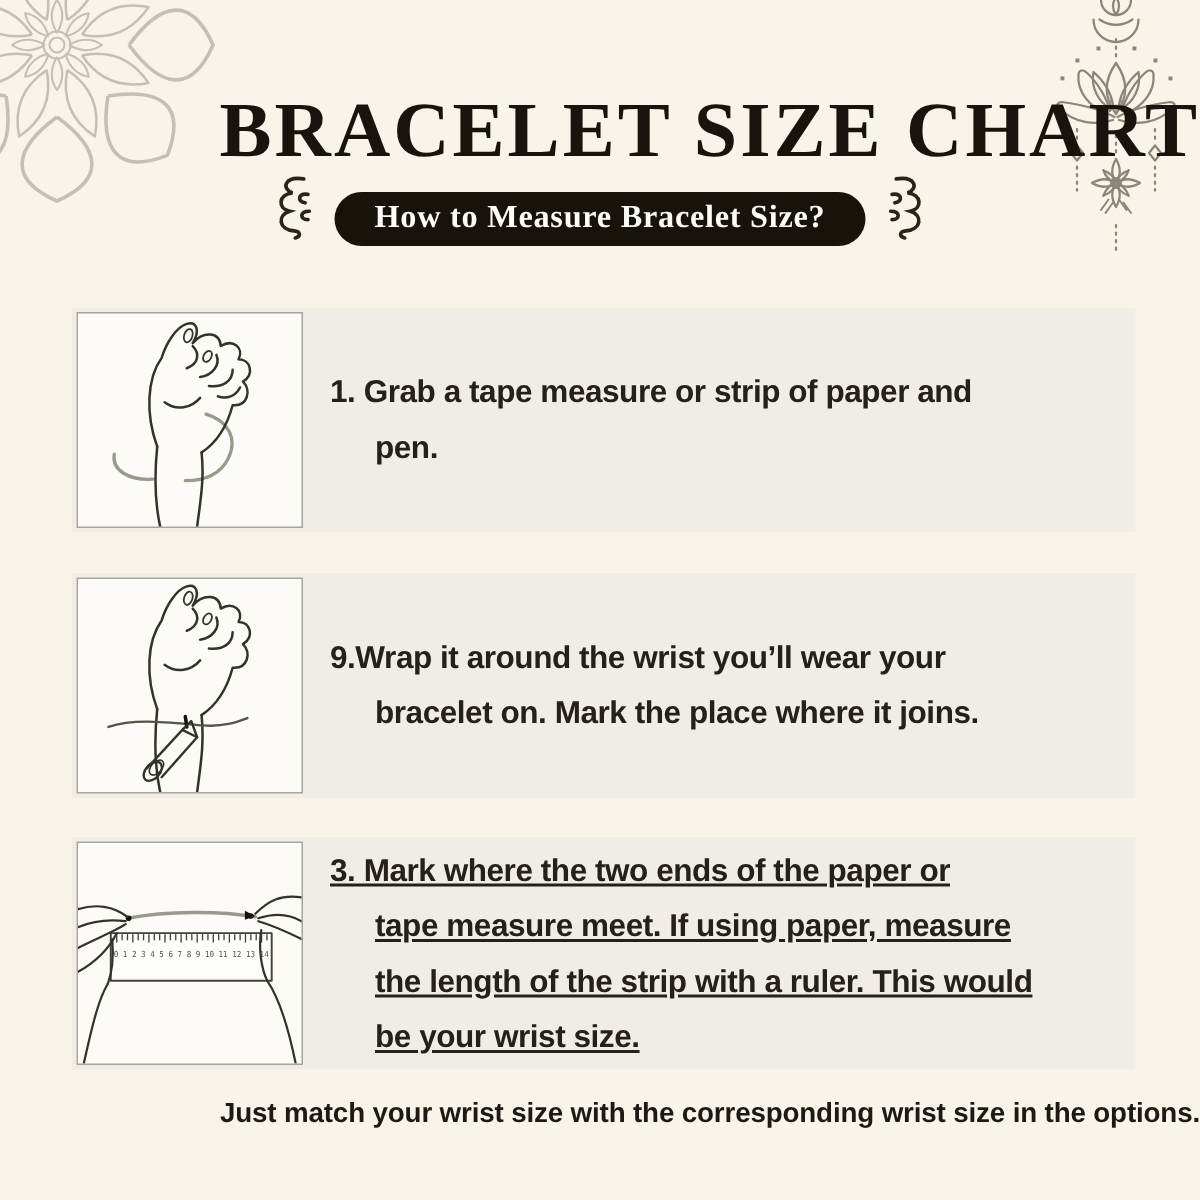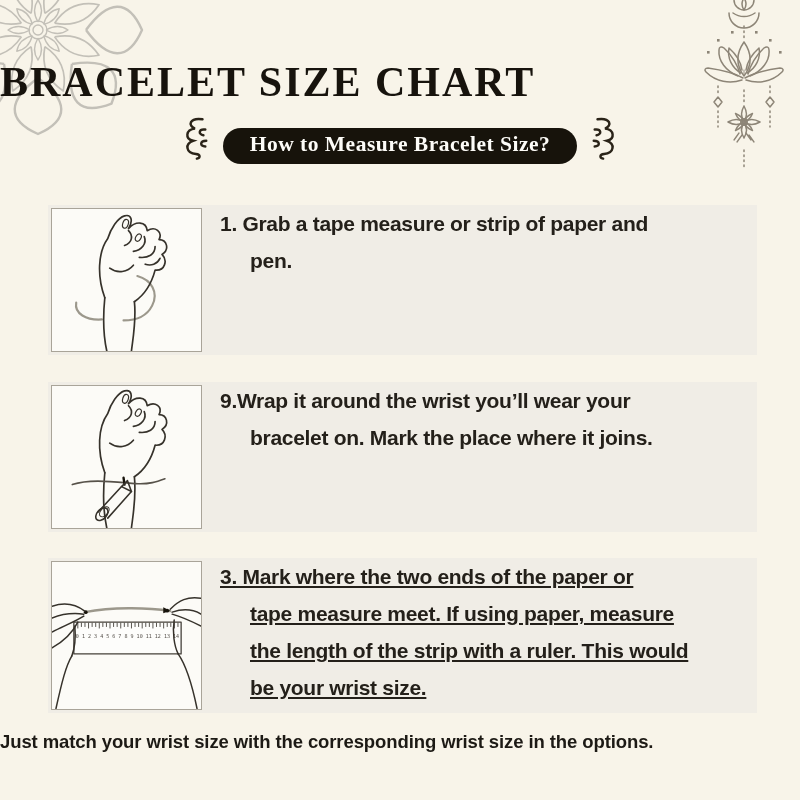--- a/index.html
+++ b/index.html
@@ -6,57 +6,57 @@
   .page{
     position:relative;width:800px;height:800px;overflow:hidden;
     background:#f8f4e9;
     font-family:"Liberation Sans",sans-serif;color:#24201a;
   }
   
   .mandala{position:absolute;left:-92px;top:-100px;pointer-events:none;}
   .lotus{position:absolute;left:688px;top:0;pointer-events:none;}
   
   .title{
-    position:absolute;top:58px;left:0;right:0;text-align:left;
+    position:absolute;top:58px;left:0;right:0;text-align:right;
     font-family:"Liberation Serif",serif;font-weight:700;
-    font-size:42px;letter-spacing:2px;color:#17130d;margin:0;
+    font-size:52px;letter-spacing:2px;color:#17130d;margin:0;
   }
   .badge-row{
     position:absolute;top:116px;left:0;right:0;height:44px;
     display:flex;justify-content:center;align-items:center;gap:13px;
   }
   .badge-pill{
     background:#17130b;color:#fdfcf8;border-radius:18px;
     padding:4px 27px 7px;
     font-family:"Liberation Serif",serif;font-weight:700;
     font-size:21.5px;letter-spacing:.5px;white-space:nowrap;margin-top:16px;
   }
   .flourish{flex:none;}
   
   .row{
     position:absolute;left:48px;width:709px;background:#f0ede6;
-    display:flex;align-items:flex-start;
+    display:flex;align-items:center;
   }
   .row1{top:205px;height:150px;}
   .row2{top:382px;height:150px;}
   .row3{top:558px;height:155px;text-decoration:underline;}
   .illus{
     flex:none;width:151px;height:calc(100% - 6px);margin:3px 0 3px 3px;
     background:#fcfbf7;border:1px solid #a9a499;box-sizing:border-box;
     display:flex;align-items:center;justify-content:center;
   }
   .step-text{
     margin:0;white-space:pre;
     padding-left:48px;text-indent:-30px;
     font-size:21px;font-weight:700;letter-spacing:-0.3px;
     line-height:37px;color:#24201a;
   }
   
   .footer-note{
-    position:absolute;top:731px;left:0;right:0;margin:0;text-align:left;
+    position:absolute;top:731px;left:0;right:0;margin:0;text-align:right;
     font-size:18.5px;font-weight:700;letter-spacing:-0.1px;color:#1d1a15;
     white-space:nowrap;
   }
   svg{display:block;}
 </style>
 </head>
 <body>
 
 <div class="page">
 

